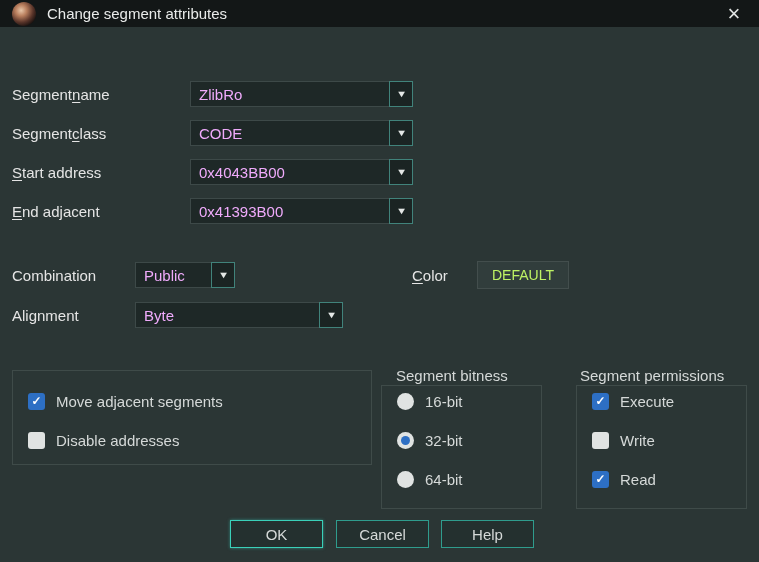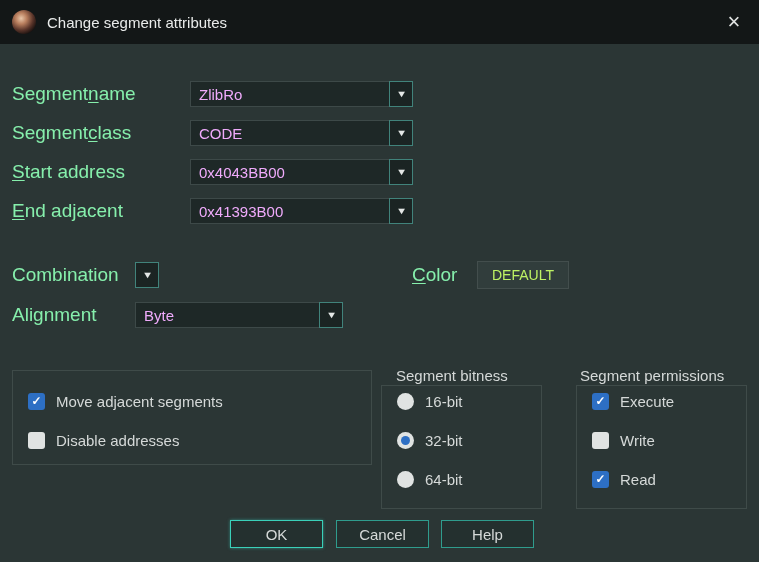--- a/index.html
+++ b/index.html
@@ -1,29 +1,29 @@
 <!DOCTYPE html>
 <html><head>
 <meta charset="utf-8">
 <style>
   html,body{margin:0;padding:0;background:#1a2120;}
   .dialog{
     position:relative;width:759px;height:562px;background:#2b3635;
     font-family:"Liberation Sans",sans-serif;color:#d5d9d8;overflow:hidden;
   }
   
-  .titlebar{position:absolute;top:0;left:0;width:759px;height:44px;background:#131717;
+  .titlebar{position:absolute;top:0;left:0;width:759px;height:27px;background:#131717;
     display:flex;align-items:center;padding:8px 12px;box-sizing:border-box;gap:11px;}
   .app-icon{width:24px;height:24px;border-radius:50%;flex:none;
     background:radial-gradient(circle at 38% 35%, #e8c6a8 0%, #b97f5e 26%, #5a352a 55%, #120d0c 80%);}
   .title{font-size:15px;color:#e9ebea;}
   .close{margin-left:auto;width:26px;text-align:center;font-size:22px;line-height:22px;
     color:#e2e5e4;cursor:pointer;}
   
-  .flabel{position:absolute;height:26px;display:flex;align-items:center;font-size:19px;color:#86efac;}
+  .flabel{position:absolute;height:26px;display:flex;align-items:center;font-size:15px;color:#e5e5e5;}
   .mn{text-decoration:underline;text-underline-offset:2px;}
   
   .combo{position:absolute;height:26px;display:flex;}
   .combo-input{background:#1e2827;border:1px solid #3d4948;border-right:none;height:26px;
     display:flex;align-items:center;padding:0 8px;font-size:15px;color:#f0abfc;box-sizing:border-box;}
   .combo-btn{width:24px;height:26px;background:#1b2423;border:1px solid #41837b;
     display:flex;align-items:center;justify-content:center;box-sizing:border-box;cursor:pointer;}
   .tri{font-size:9px;color:#e4e7e6;transform:scaleX(1.25);}
   
   .color-btn{position:absolute;background:#313d3c;border:1px solid #434e4d;color:#bef264;
@@ -101,20 +101,21 @@
   </div>
   <div class="combo" style="left:190px;top:198px">
     <div class="combo-input" style="width:199px">0x41393B00</div>
     <div class="combo-btn">
         <span class="tri">▼</span>
       </div>
   </div>
 
   <div class="flabel" style="left:12px;top:262px">Combination</div>
   <div class="combo" style="left:135px;top:262px">
+    <div class="combo-input" style="width:76px">Public</div>
     <div class="combo-btn">
         <span class="tri">▼</span>
       </div>
   </div>
 
   <div class="flabel" style="left:412px;top:261px;height:28px">
     <span></span>
       <span class="mn">C</span>
       <span>olor</span>
   </div>

